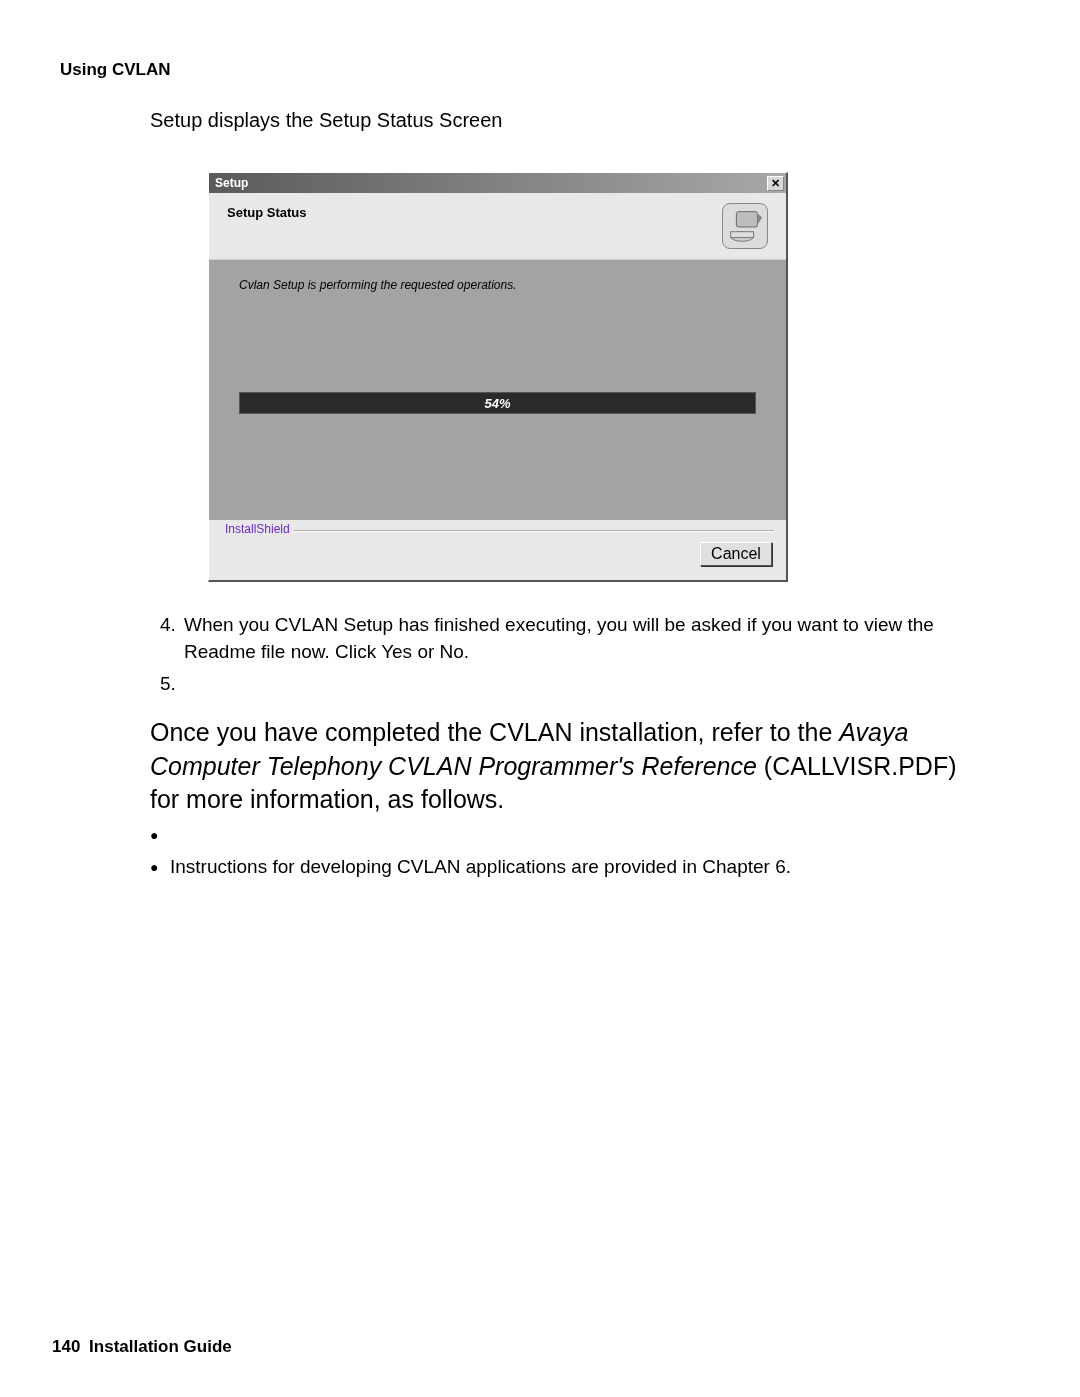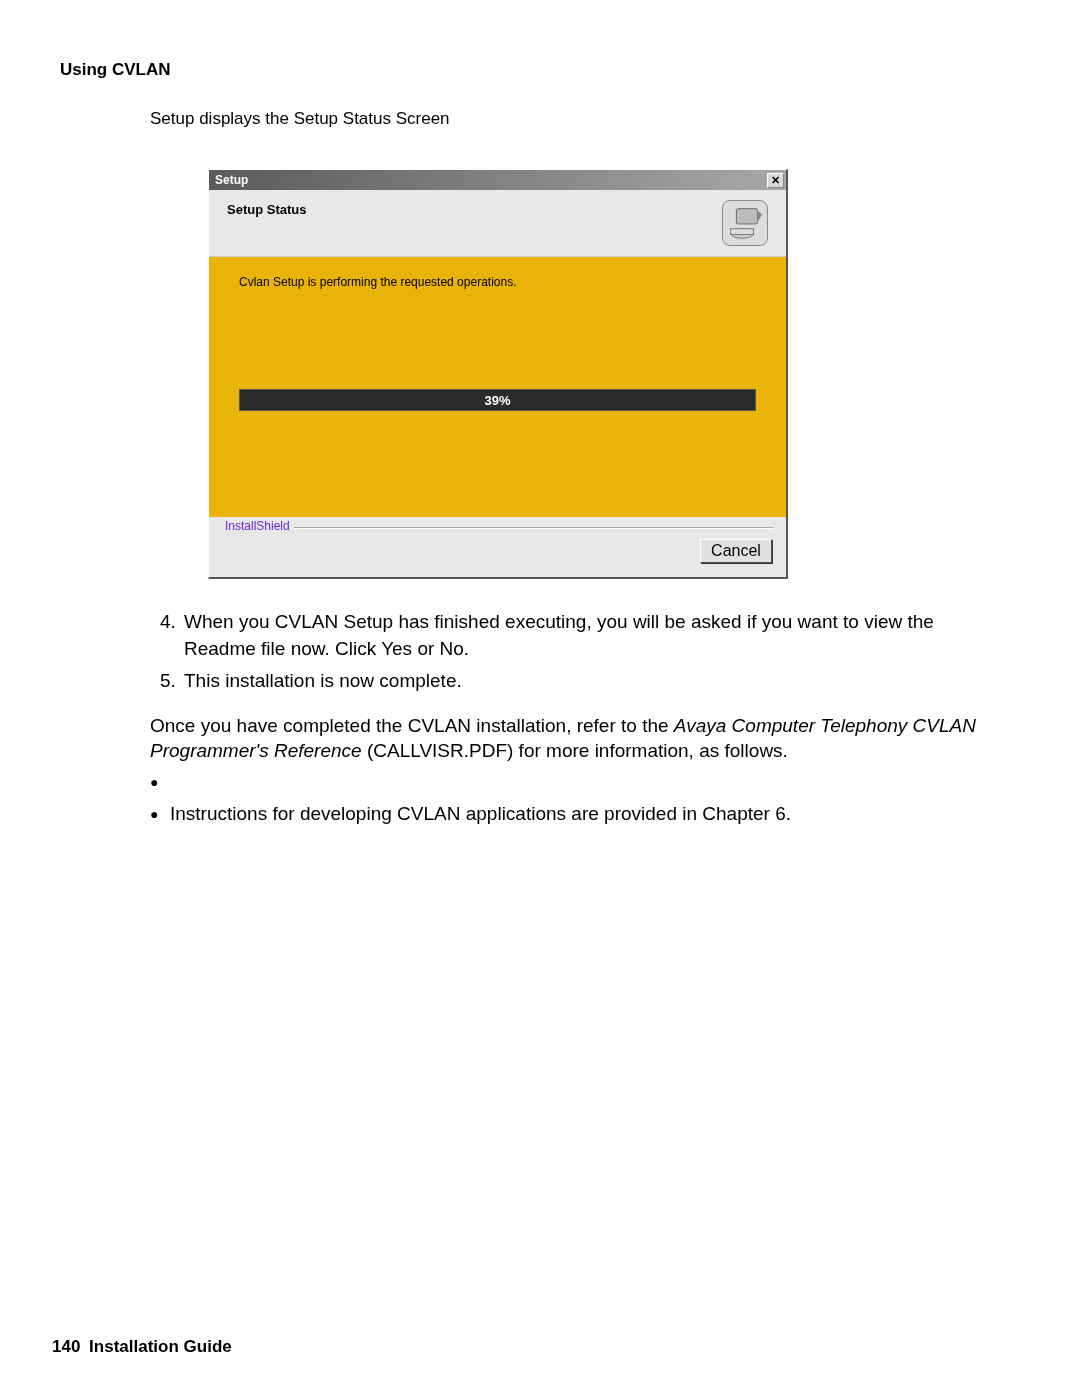--- a/index.html
+++ b/index.html
@@ -11,21 +11,21 @@
     color: #000;
     position: relative;
     padding: 60px 60px 40px 60px;
   }
   .section-header {
     font-weight: bold;
     font-size: 17px;
     margin-bottom: 29px;
   }
   .intro-text {
-    font-size: 17px;
+    font-size: 20px;
     margin-left: 90px;
     margin-bottom: 40px;
   }
   .dialog-wrap {
     margin-left: 148px;
     margin-bottom: 30px;
   }
   .dialog {
     width: 580px;
     border: 1px solid #888;
@@ -88,23 +88,24 @@
     width: 46px;
     height: 46px;
     border: 1px solid #888;
     border-radius: 8px;
     background: #dcdcdc;
     position: relative;
     overflow: hidden;
   }
   .header-icon svg { width: 100%; height: 100%; }
   .content-pane {
-    background: #eab308;
+    background: #a3a3a3;
     padding: 18px 30px 10px 30px;
     min-height: 260px;
+    font-style: italic;
   }
   .status-text {
     font-size: 12px;
     margin-bottom: 100px;
   }
   .progress-bar {
     width: 100%;
     height: 22px;
     background: #2a2a2a;
     color: #fff;
@@ -161,21 +162,21 @@
   .numbered-list .item {
     display: flex;
     margin-bottom: 6px;
   }
   .numbered-list .num {
     min-width: 24px;
   }
   .para {
     margin-left: 90px;
     margin-right: 30px;
-    font-size: 19px;
+    font-size: 25px;
     line-height: 1.35;
     margin-top: 18px;
     margin-bottom: 10px;
   }
   .italic { font-style: italic; }
   .bullets {
     margin-left: 90px;
     margin-right: 30px;
     font-size: 19px;
   }
@@ -220,41 +221,40 @@
           <svg viewBox="0 0 46 46">
             <rect x="14" y="8" width="22" height="16" rx="2" fill="#bdbdbd" stroke="#666" stroke-width="1"></rect>
             <polygon points="36,10 41,14 36,22" fill="#888"></polygon>
             <ellipse cx="20" cy="34" rx="12" ry="5" fill="#ccc" stroke="#777" stroke-width="1"></ellipse>
             <rect x="8" y="29" width="24" height="6" fill="#ddd" stroke="#777" stroke-width="1"></rect>
           </svg>
         </span>
       </div>
       <div class="content-pane">
         <div class="status-text">Cvlan Setup is performing the requested operations.</div>
-        <div class="progress-bar">39%</div>
+        <div class="progress-bar">54%</div>
       </div>
       <div class="fieldset-area">
         <span class="fieldset-label">InstallShield</span>
         <div class="line"></div>
       </div>
       <div class="button-row">
         <button class="win-button">Cancel</button>
       </div>
     </div>
   </div>
 </div>
 
 <div class="numbered-list">
   <div class="item">
     <span class="num">4.</span>
     <span>When you CVLAN Setup has finished executing, you will be asked if you want to view the Readme file now. Click Yes or No.</span>
   </div>
   <div class="item">
     <span class="num">5.</span>
-    <span>This installation is now complete.</span>
   </div>
 </div>
 
 <div class="para">
   <span>Once you have completed the CVLAN installation, refer to the </span><span class="italic">Avaya Computer Telephony CVLAN Programmer's Reference</span><span> (CALLVISR.PDF) for more information, as follows.</span>
 </div>
 
 <div class="bullets">
   <div class="b">
     <span class="dot">●</span>

